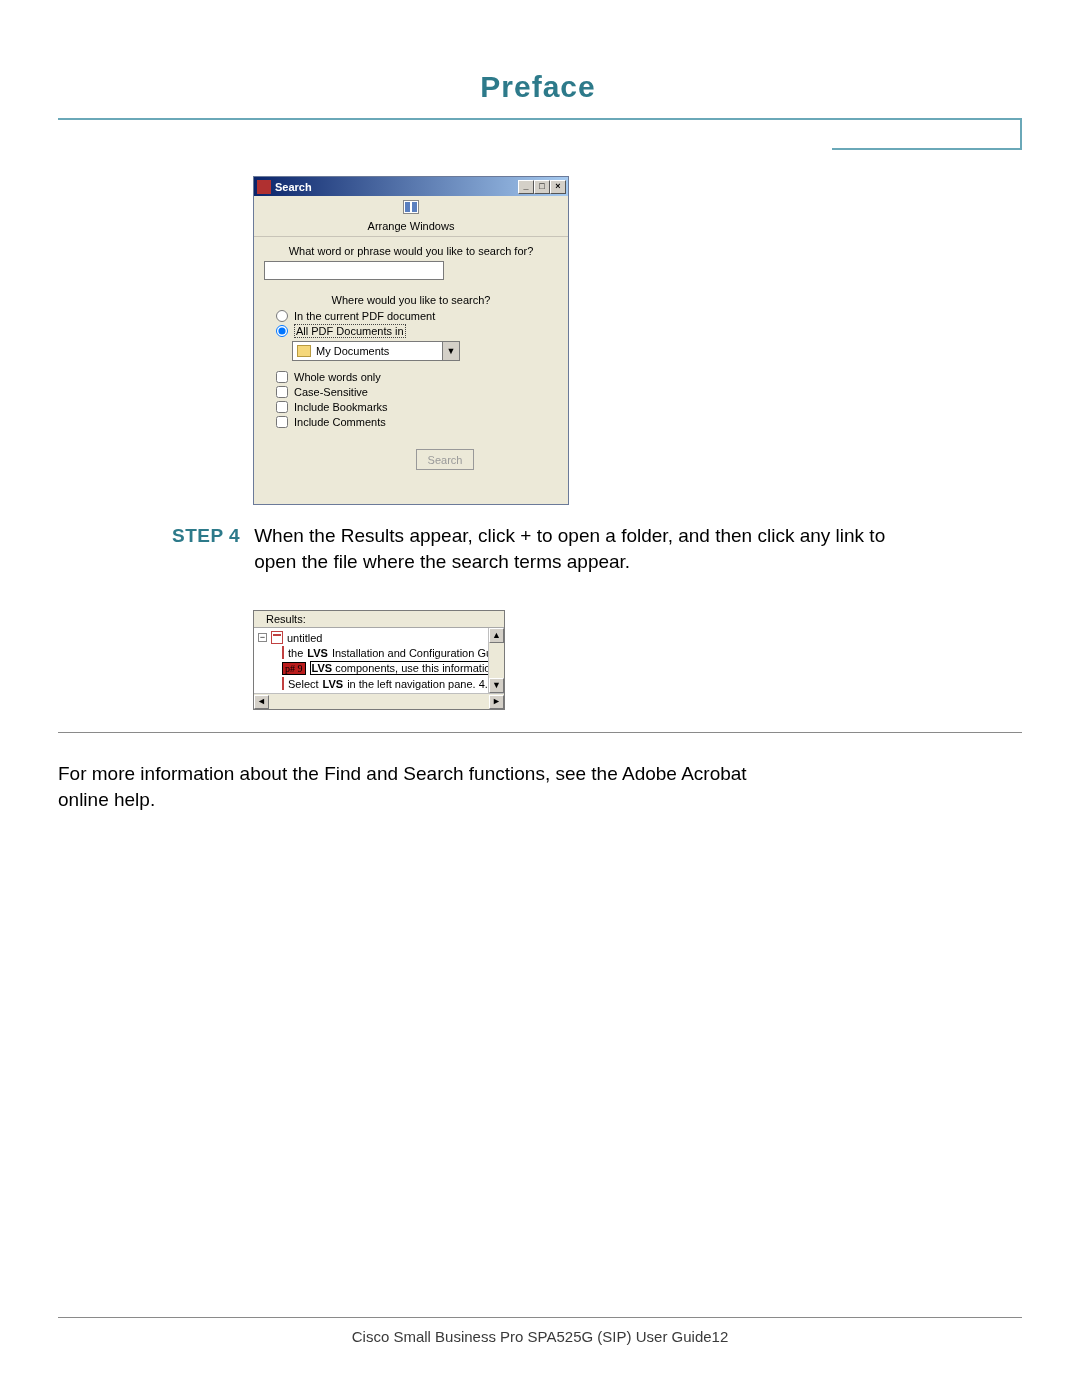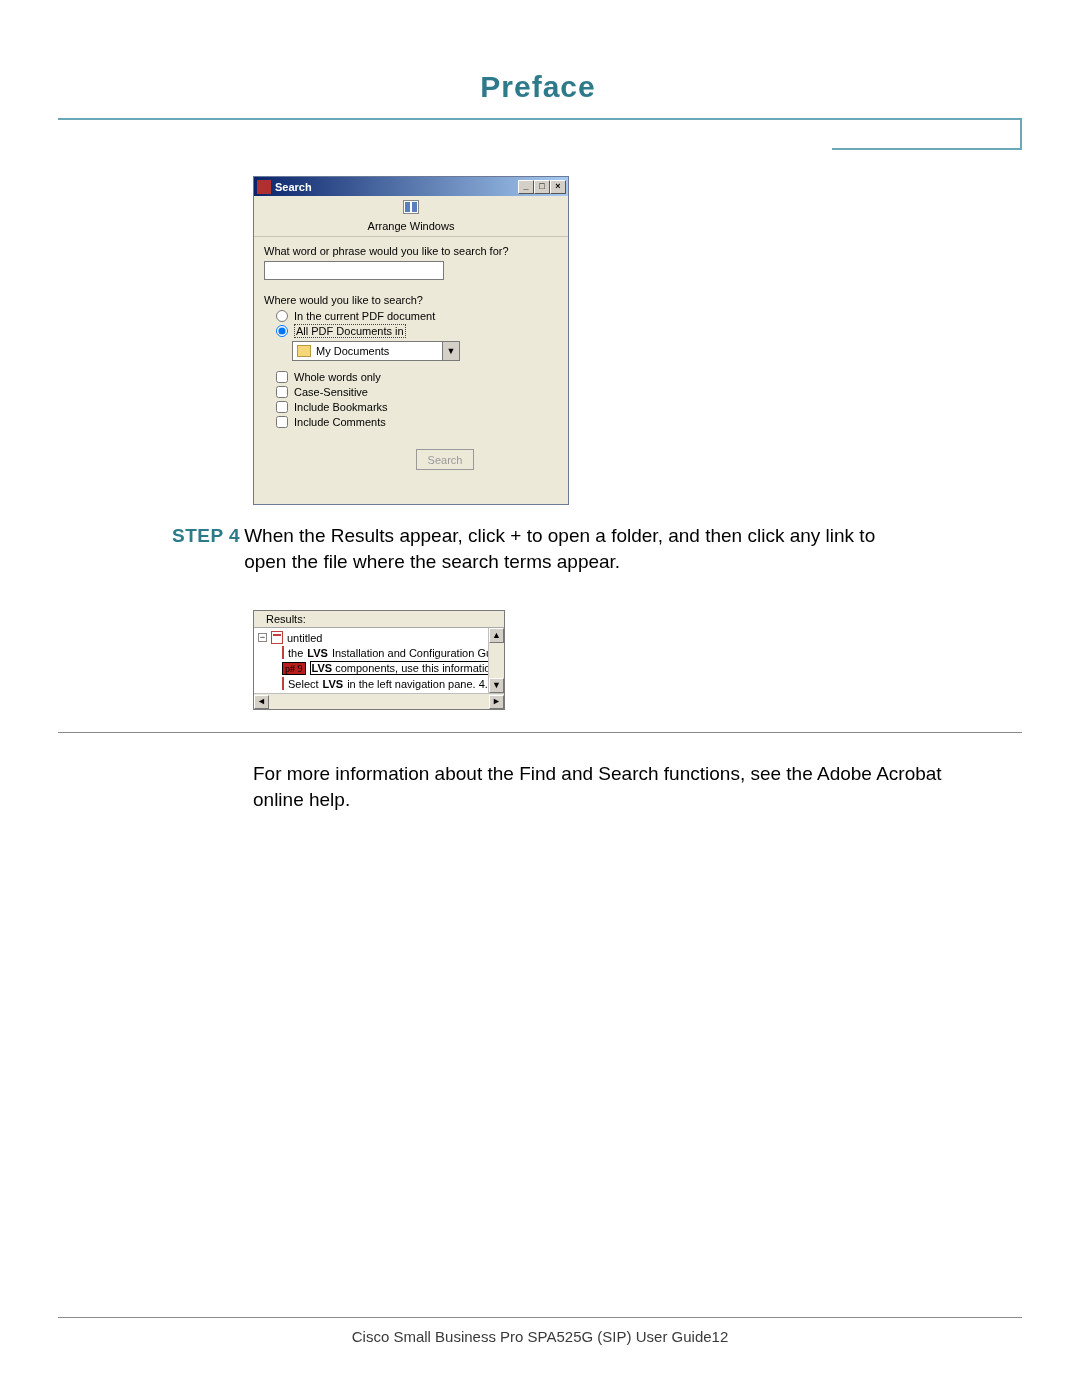--- a/index.html
+++ b/index.html
@@ -106,21 +106,21 @@
     position: relative;
   }
   .sw-toolbar-icon::before, .sw-toolbar-icon::after {
     content: "";
     position: absolute;
     background: #5a7fbf;
   }
   .sw-toolbar-icon::before { left:1px; top:1px; width:5px; height:10px; }
   .sw-toolbar-icon::after  { right:1px; top:1px; width:5px; height:10px; }
   .sw-body { padding: 8px 10px 14px 10px; }
-  .sw-label { margin-bottom: 4px; }
+  .sw-label { margin-bottom: 4px; text-align: center; }
   .sw-input {
     width: 180px;
     height: 19px;
     border: 1px solid #7a7a7a;
     background: #fff;
     display: block;
     margin-bottom: 14px;
     font-size: 11px;
     padding: 1px 3px;
   }
@@ -162,21 +162,21 @@
     color: #9a9a9a;
     font-size: 11px;
     margin: 18px 0 20px 152px;
   }
   .selected-box { border: 1px dotted #444; padding: 0 1px; }
 
   
   .step-row {
     display: flex;
     margin-top: 18px;
-    gap: 4px;
+    gap: 14px;
     font-size: 19px;
     line-height: 1.35;
   }
   .step-label {
     min-width: 77px;
     text-align: right;
     color: #2d7a8a;
     font-weight: bold;
     letter-spacing: 0.5px;
     padding-left: 114px;
@@ -284,21 +284,20 @@
   .hscroll .track { flex: 1; }
 
   .hr1 {
     margin: 22px 0 28px 0;
     border: none;
     border-top: 1px solid #8a8a8a;
   }
   .para {
     font-size: 19px;
     line-height: 1.35;
-    margin-left: 195px;
     max-width: 720px;
   }
 
   .footer {
     position: absolute;
     left: 58px;
     right: 58px;
     bottom: 52px;
   }
   .footer-rule {

